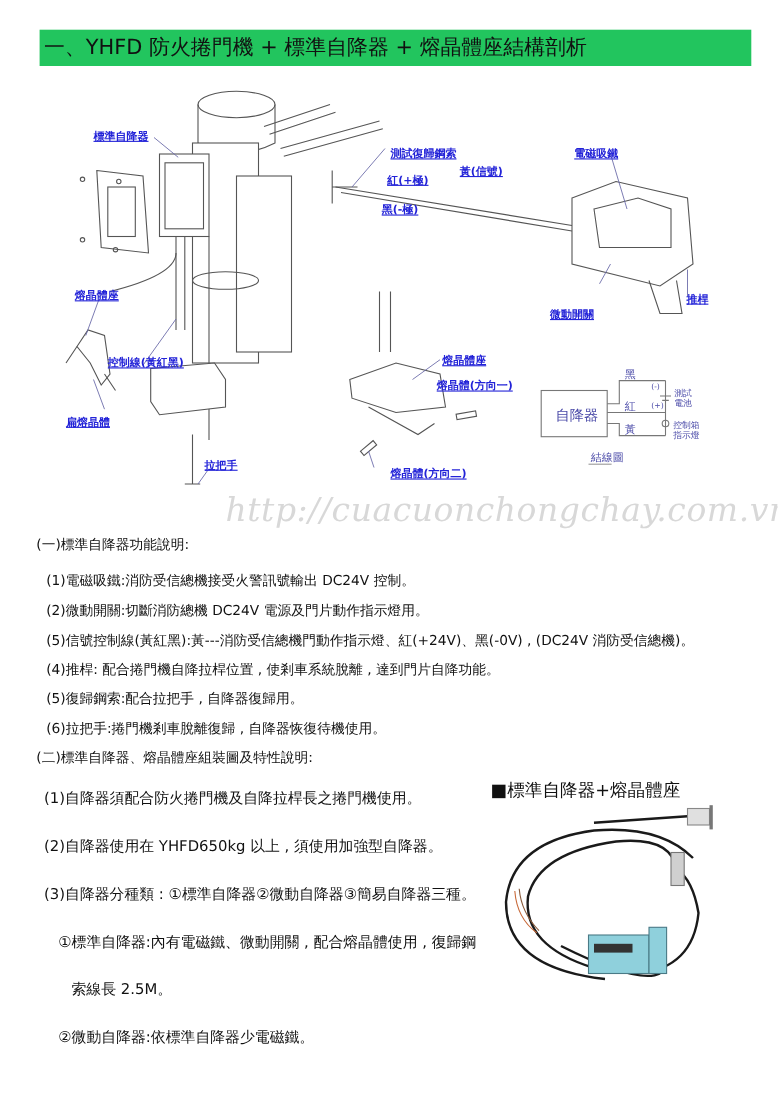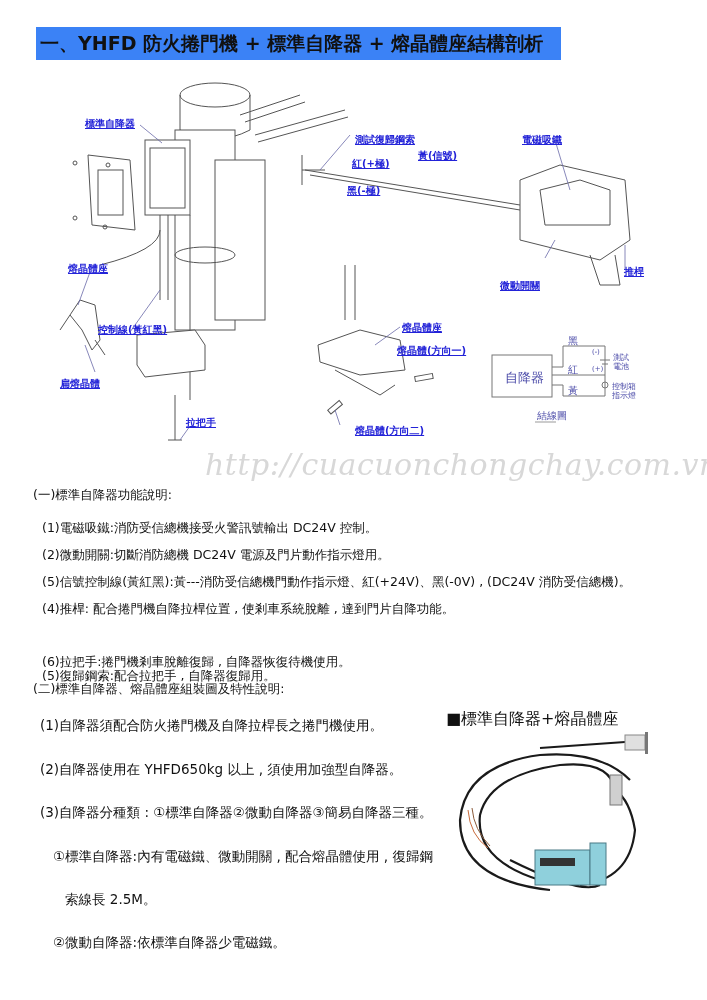--- a/index.html
+++ b/index.html
@@ -1,20 +1,20 @@
 <!DOCTYPE html>
 <html><head>
 <meta charset="utf-8">
 <style>
   html, body { margin:0; padding:0; background:#ffffff; }
   body { width:707px; height:1000px; position:relative; overflow:hidden;
          font-family:"DejaVu Sans", "Liberation Sans", sans-serif; color:#111; }
   .abs { position:absolute; }
-  .title-bar { left:36px; top:27px; width:525px; height:33px; background:#3b82f6;
-               font-weight:bold; font-size:19px; line-height:33px; padding-left:4px;
+  .title-bar { left:36px; top:27px; width:647px; height:33px; background:#22c55e;
+               font-weight:normal; font-size:19px; line-height:33px; padding-left:4px;
                box-sizing:border-box; color:#111; white-space:nowrap; }
   .lbl { position:absolute; color:#2323d8; font-weight:bold; font-size:10px; white-space:nowrap;text-decoration:underline; }
   .diagram { left:0; top:70px; width:707px; height:380px; }
   .watermark { left:205px; top:447px; font-family:"DejaVu Serif","Liberation Serif",serif;
                font-style:italic; font-size:30px; color:#d8d8d8; white-space:nowrap; letter-spacing:0.5px; }
   .h2 { position:absolute; font-weight:normal; font-size:12.5px; white-space:nowrap; }
   .line { position:absolute; font-size:12.5px; white-space:nowrap; }
   .line2 { position:absolute; font-size:13.5px; white-space:nowrap; }
   .wire-txt { position:absolute; font-family:"DejaVu Serif","Liberation Serif",serif; font-size:10px; color:#4a4aa8; white-space:nowrap; }
   .photo-caption { position:absolute; font-weight:normal; font-size:16px; white-space:nowrap; }
@@ -126,21 +126,21 @@
 <div class="wire-txt" style="left:612px;top:390px;font-size:8px;">指示燈</div>
 <div class="wire-txt" style="left:537px;top:409px;">結線圖</div>
 
 <div class="abs watermark">http://cuacuonchongchay.com.vn</div>
 
 <div class="h2" style="left:33px;top:487px;">(一)標準自降器功能說明:</div>
 <div class="line" style="left:42px;top:520px;">(1)電磁吸鐵:消防受信總機接受火警訊號輸出 DC24V 控制。</div>
 <div class="line" style="left:42px;top:547px;">(2)微動開關:切斷消防總機 DC24V 電源及門片動作指示燈用。</div>
 <div class="line" style="left:42px;top:574px;">(5)信號控制線(黃紅黑):黃---消防受信總機門動作指示燈、紅(+24V)、黑(-0V) , (DC24V 消防受信總機)。</div>
 <div class="line" style="left:42px;top:601px;">(4)推桿: 配合捲門機自降拉桿位置 , 使剎車系統脫離 , 達到門片自降功能。</div>
-<div class="line" style="left:42px;top:627px;margin-top:41px;">(5)復歸鋼索:配合拉把手 , 自降器復歸用。</div>
+<div class="line" style="left:42px;top:627px;">(5)復歸鋼索:配合拉把手 , 自降器復歸用。</div>
 <div class="line" style="left:42px;top:654px;">(6)拉把手:捲門機剎車脫離復歸 , 自降器恢復待機使用。</div>
 
 <div class="h2" style="left:33px;top:681px;">(二)標準自降器、熔晶體座組裝圖及特性說明:</div>
 <div class="line2" style="left:40px;top:717px;">(1)自降器須配合防火捲門機及自降拉桿長之捲門機使用。</div>
 <div class="line2" style="left:40px;top:761px;">(2)自降器使用在 YHFD650kg 以上 , 須使用加強型自降器。</div>
 <div class="line2" style="left:40px;top:804px;">(3)自降器分種類 : ①標準自降器②微動自降器③簡易自降器三種。</div>
 <div class="line2" style="left:53px;top:848px;">①標準自降器:內有電磁鐵、微動開關 , 配合熔晶體使用 , 復歸鋼</div>
 <div class="line2" style="left:65px;top:891px;">索線長 2.5M。</div>
 <div class="line2" style="left:53px;top:934px;">②微動自降器:依標準自降器少電磁鐵。</div>
 

